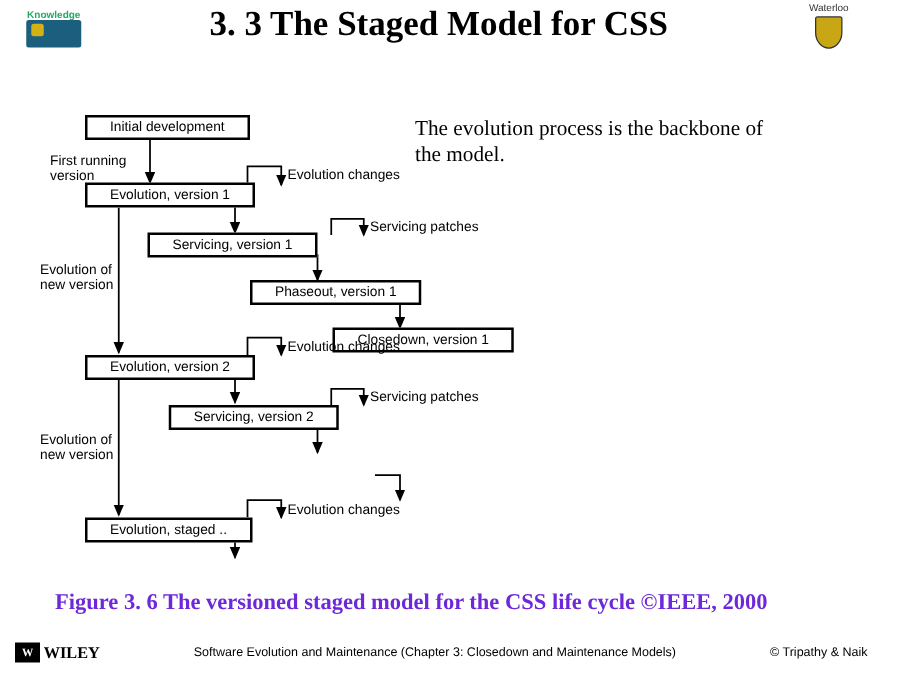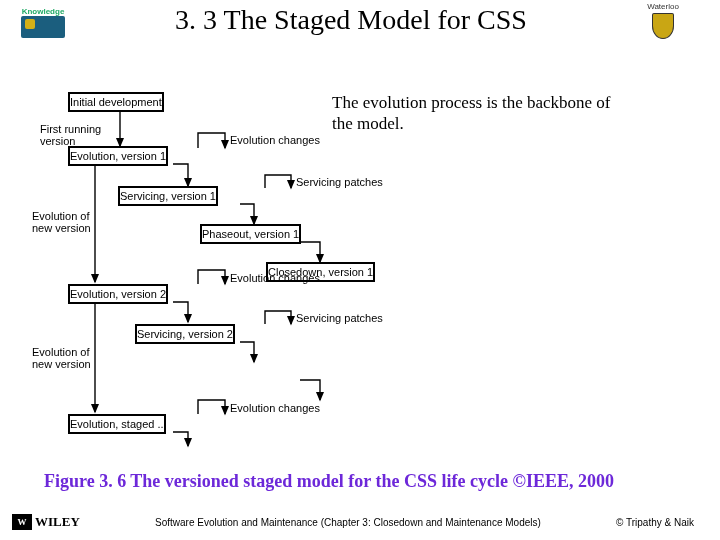--- a/index.html
+++ b/index.html
@@ -6,24 +6,24 @@
 body{width:720px;height:540px;background:#fff;font-family:"Times New Roman",serif;position:relative;overflow:hidden}
 .slide{width:100%;height:100%;position:relative}
 .header{display:flex;align-items:flex-start;justify-content:center;padding:2px 18px 0 8px}
 .logo-left{width:70px;height:40px;display:flex;flex-direction:column;align-items:center;justify-content:center}
 .logo-left .kn{font-size:8px;font-weight:bold;color:#2a6;font-family:Arial,sans-serif}
 .logo-left .box{width:44px;height:22px;background:#1b5e7e;border-radius:2px;position:relative}
 .logo-left .box::after{content:"";position:absolute;width:10px;height:10px;background:#d4b017;left:4px;top:3px;border-radius:2px}
 .logo-right{width:78px;height:50px;display:flex;flex-direction:column;align-items:center}
 .wat{font-size:8px;font-family:Arial,sans-serif;color:#333}
 .shield{width:22px;height:26px;background:#c9a614;border-radius:2px 2px 50% 50%;margin-top:2px;border:1px solid #333}
-.title{font-size:28px;font-weight:normal;color:#000;text-align:center;flex:1;padding-top:2px}
+.title{font-size:28px;font-weight:bold;color:#000;text-align:center;flex:1;padding-top:2px}
 .desc{position:absolute;left:332px;top:92px;width:280px;font-size:17px;color:#000;line-height:1.25}
 .diagram{position:absolute;left:40px;top:90px;width:400px;height:360px;font-family:Arial,Helvetica,sans-serif;font-size:11px;color:#000}
-.dbox{position:absolute;border:2px solid #000;background:#fff;padding:2px 0;white-space:nowrap;font-size:11px}
+.dbox{position:absolute;border:2px solid #000;background:#fff;padding:2px 18px;white-space:nowrap;font-size:11px}
 .lbl{position:absolute;font-size:11px;white-space:nowrap}
 .caption{position:absolute;bottom:48px;left:44px;font-size:18px;font-weight:bold;color:#6d28d9}
 .footer{position:absolute;bottom:10px;left:0;width:100%;display:flex;align-items:center;padding:0 26px 0 12px;font-size:10px;font-family:Arial,sans-serif}
 .wiley{display:flex;align-items:center;font-weight:bold;font-size:13px;font-family:"Times New Roman",serif}
 .wbox{width:20px;height:16px;background:#000;margin-right:3px;display:flex;align-items:center;justify-content:center;color:#fff;font-size:9px;font-weight:bold}
 .ftext{flex:1;text-align:center}
 .ftext b{font-weight:normal}
 .copy{font-size:10px}
 svg.arrows{position:absolute;left:0;top:0;width:420px;height:360px;pointer-events:none}
 </style>

